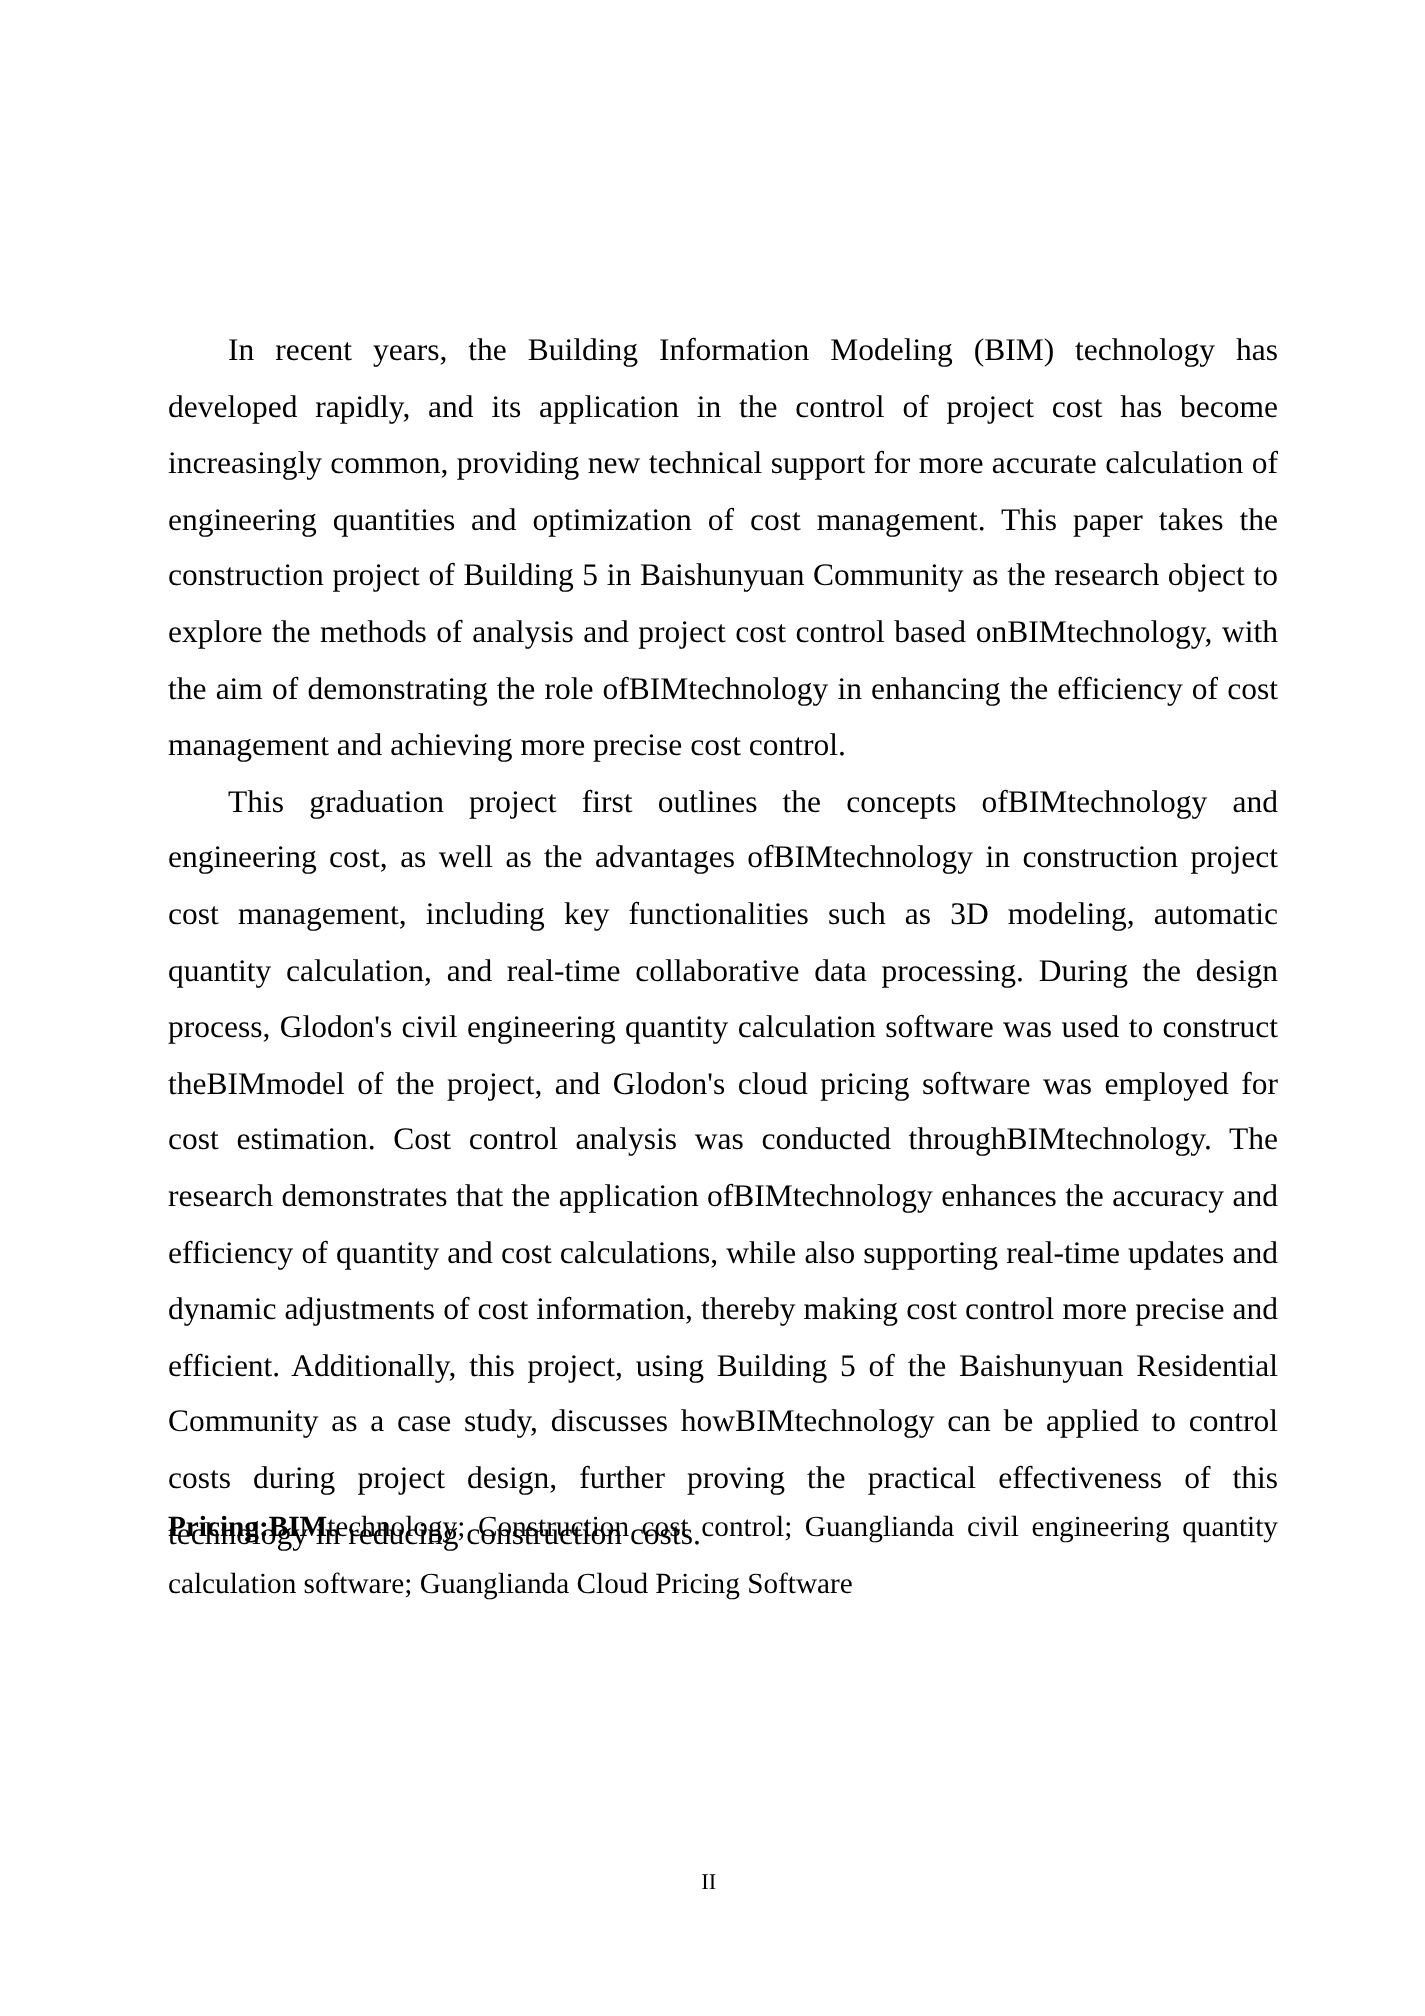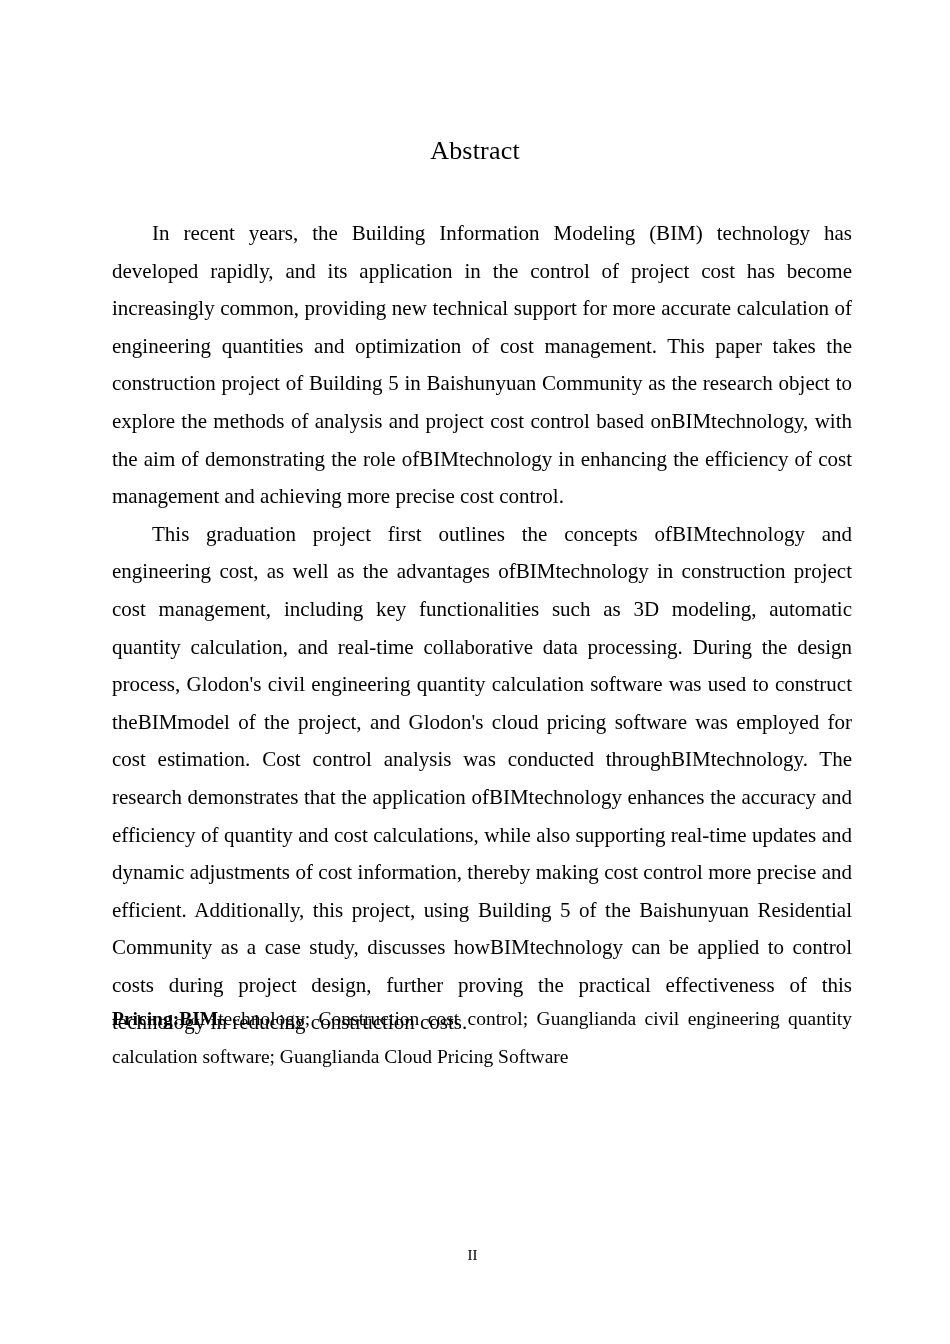--- a/index.html
+++ b/index.html
@@ -86,21 +86,20 @@
     text-align: center;
     font-size: 15px;
     line-height: 18px;
   }
 </style>
 </head>
 <body>
 
 <div class="page">
 
-  <h1 class="page-title">Abstract</h1>
 
   <div class="body-block">
     <p class="para">In recent years, the Building Information Modeling (BIM) technology has developed rapidly, and its application in the control of project cost has become increasingly common, providing new technical support for more accurate calculation of engineering quantities and optimization of cost management. This paper takes the construction project of Building 5 in Baishunyuan Community as the research object to explore the methods of analysis and project cost control based onBIMtechnology, with the aim of demonstrating the role ofBIMtechnology in enhancing the efficiency of cost management and achieving more precise cost control.</p>
     <p class="para">This graduation project first outlines the concepts ofBIMtechnology and engineering cost, as well as the advantages ofBIMtechnology in construction project cost management, including key functionalities such as 3D modeling, automatic quantity calculation, and real-time collaborative data processing. During the design process, Glodon's civil engineering quantity calculation software was used to construct theBIMmodel of the project, and Glodon's cloud pricing software was employed for cost estimation. Cost control analysis was conducted throughBIMtechnology. The research demonstrates that the application ofBIMtechnology enhances the accuracy and efficiency of quantity and cost calculations, while also supporting real-time updates and dynamic adjustments of cost information, thereby making cost control more precise and efficient. Additionally, this project, using Building 5 of the Baishunyuan Residential Community as a case study, discusses howBIMtechnology can be applied to control costs during project design, further proving the practical effectiveness of this technology in reducing construction costs.</p>
   </div>
 
   <div class="keywords-block">
     <p class="keywords"><span class="kw-label">Pricing:BIM</span><span>technology; Construction cost control; Guanglianda civil engineering quantity calculation software; Guanglianda Cloud Pricing Software</span></p>
   </div>
 

